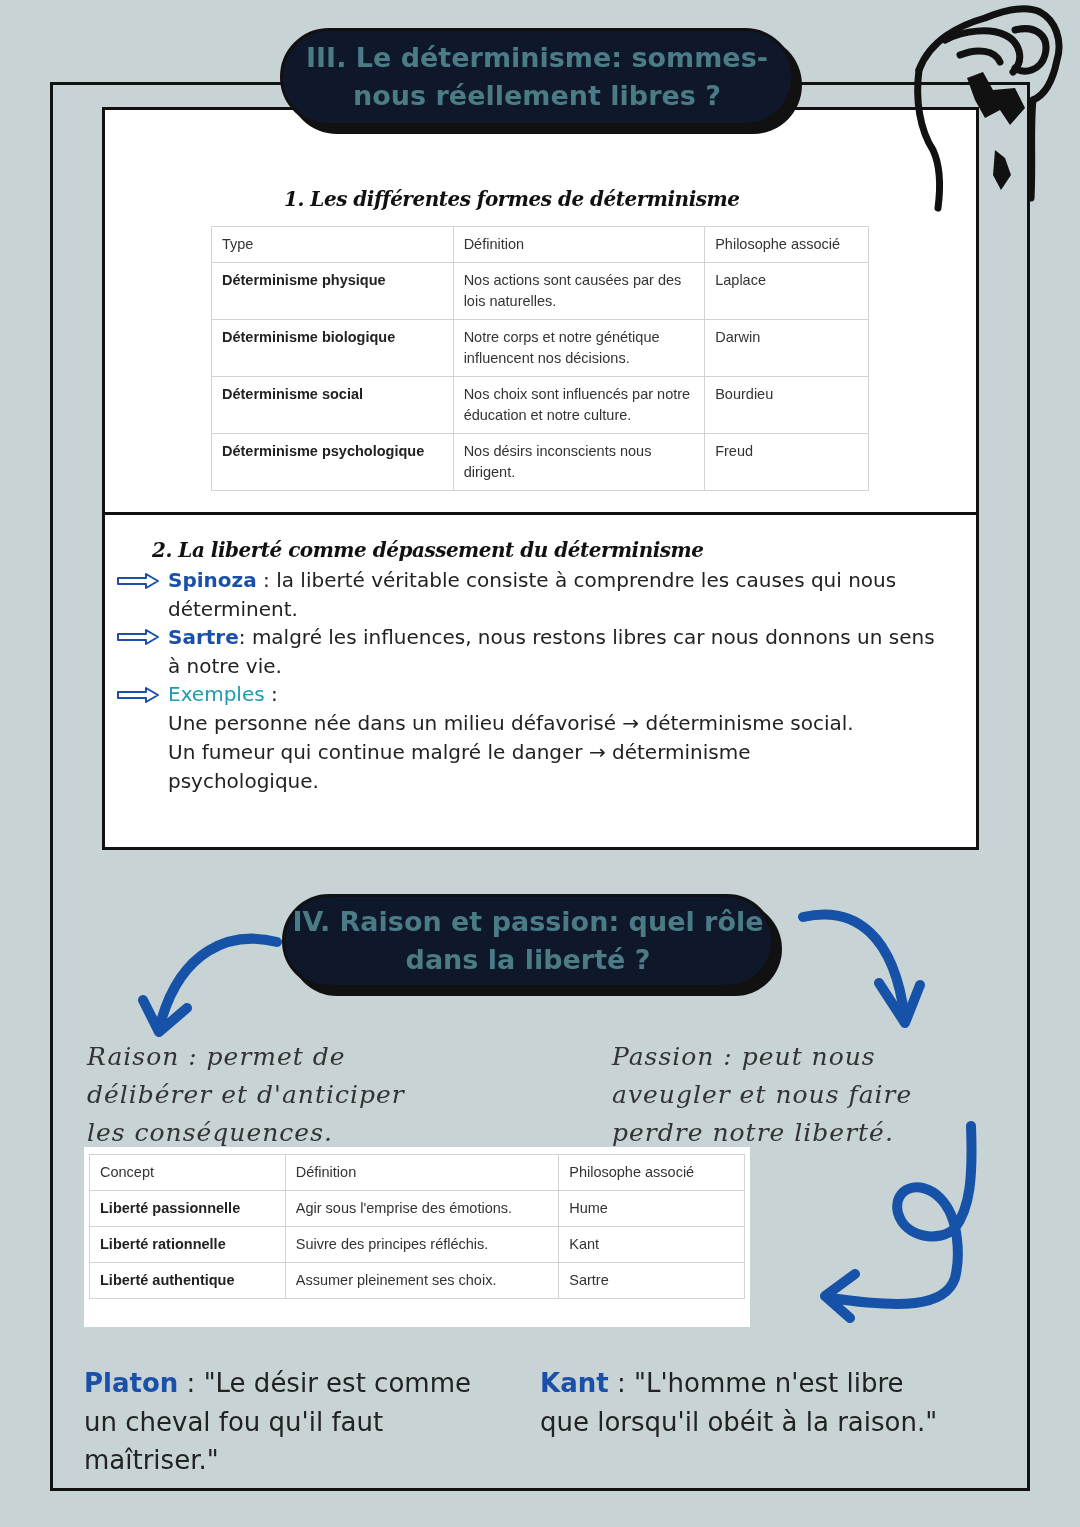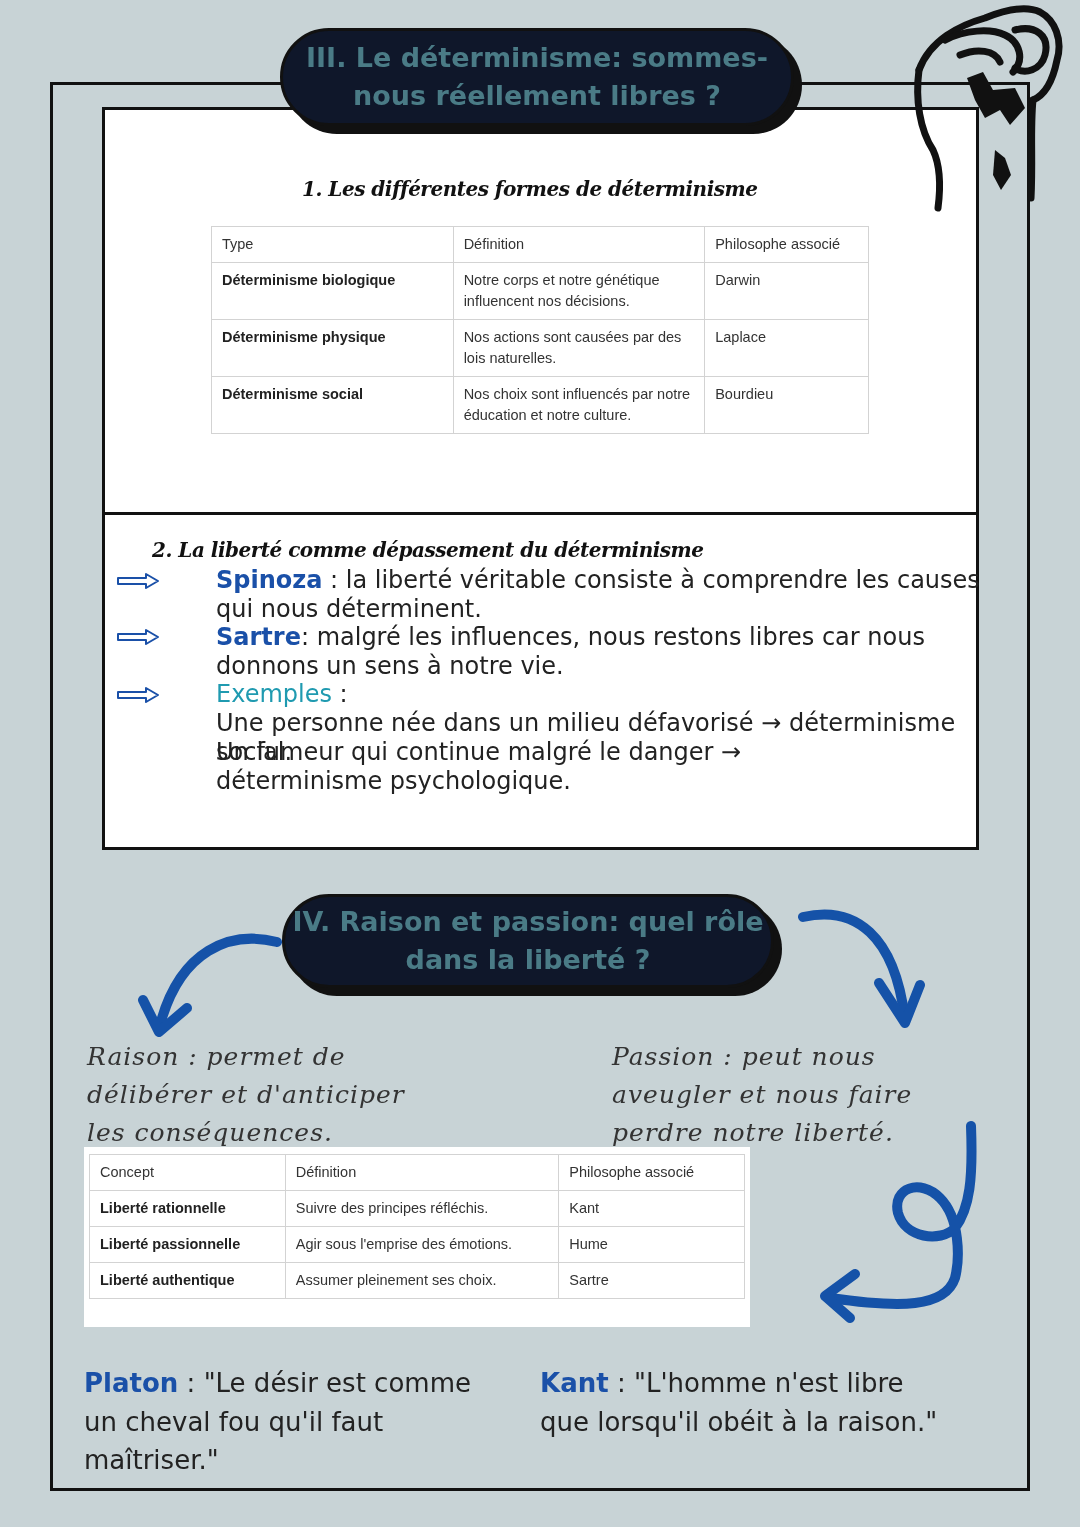--- a/index.html
+++ b/index.html
@@ -29,21 +29,21 @@
     color: #4a7b86; font-weight: bold; font-size: 27px; line-height: 38px;
     font-family: "DejaVu Sans", sans-serif;
   }
   .pill1 { left: 280px; top: 28px; width: 514px; height: 98px; }
   .pill2 { left: 282px; top: 894px; width: 492px; height: 94px; }
 
   .sec-title {
     position: absolute; font-family: "DejaVu Serif", serif; font-weight: bold; font-style: italic;
     font-size: 20px; color: #111; letter-spacing: -0.5px;
   }
-  .t1 { left: 284px; top: 177px; margin-left: 18px; }
+  .t1 { left: 284px; top: 187px; }
   .t2 { left: 152px; top: 538px; }
 
   table.dt {
     position: absolute; border-collapse: collapse; background: #fff;
     font-family: "Liberation Sans", sans-serif; font-size: 14.5px; color: #333;
   }
   table.dt th, table.dt td {
     border: 1.5px solid #d3d3d3; text-align: left; vertical-align: top;
     padding: 7px 10px; line-height: 21px;
   }
@@ -54,21 +54,21 @@
   .tbl1 td { height: 53px; }
   .tbl2-wrap { position: absolute; left: 84px; top: 1147px; width: 666px; height: 180px; background: #fff; }
   .tbl2 { left: 89px; top: 1154px; width: 656px; font-size: 16px; }
   .tbl2 th { height: 34px; padding-top: 6px; }
   .tbl2 td { height: 36px; }
 
   .bullet {
     position: absolute; left: 116px; width: 44px; height: 16px;
   }
   .txt {
-    position: absolute; font-family: "DejaVu Sans", sans-serif; font-size: 24px; line-height: 28.5px; color: #222; margin-left: 48px;
+    position: absolute; font-family: "DejaVu Sans", sans-serif; font-size: 20px; line-height: 28.5px; color: #222;
   }
   .kw-blue { color: #1a50a8; font-weight: bold; }
   .kw-teal { color: #1f9ab0; font-weight: normal; }
 
   .hand {
     position: absolute; font-family: "DejaVu Serif", serif; font-style: italic; font-size: 25px;
     line-height: 38px; color: #333; letter-spacing: 1px;
   }
   .quote {
     position: absolute; font-family: "DejaVu Sans", sans-serif; font-size: 26px; line-height: 38.5px; color: #222;
@@ -113,33 +113,38 @@
     </colgroup>
   <thead>
     <tr>
       <th>Type</th>
       <th>Définition</th>
       <th>Philosophe associé</th>
     </tr>
   </thead>
   <tbody>
     <tr>
+      <td class="bold">Déterminisme physique</td>
+      <td>Nos actions sont causées par des lois naturelles.</td>
+      <td>Laplace</td>
+    </tr>
+    <tr>
       <td class="bold">Déterminisme biologique</td>
       <td>Notre corps et notre génétique influencent nos décisions.</td>
       <td>Darwin</td>
     </tr>
     <tr>
-      <td class="bold">Déterminisme physique</td>
-      <td>Nos actions sont causées par des lois naturelles.</td>
-      <td>Laplace</td>
-    </tr>
-    <tr>
       <td class="bold">Déterminisme social</td>
       <td>Nos choix sont influencés par notre éducation et notre culture.</td>
       <td>Bourdieu</td>
+    </tr>
+    <tr>
+      <td class="bold">Déterminisme psychologique</td>
+      <td>Nos désirs inconscients nous dirigent.</td>
+      <td>Freud</td>
     </tr>
   </tbody>
 </table>
 
 <div class="sec-title t2">2. La liberté comme dépassement du déterminisme</div>
 
 <svg class="abs bullet" style="top:573px;" viewBox="0 0 44 16">
   <path d="M2 5 L 30 5 L 30 1 L 42 8 L 30 15 L 30 11 L 2 11 Z" fill="#fff" stroke="#1a50a8" stroke-width="2" stroke-linejoin="round"></path>
 </svg>
 <svg class="abs bullet" style="top:629px;" viewBox="0 0 44 16">
@@ -194,30 +199,30 @@
     </colgroup>
   <thead>
     <tr>
       <th>Concept</th>
       <th>Définition</th>
       <th>Philosophe associé</th>
     </tr>
   </thead>
   <tbody>
     <tr>
+      <td class="bold">Liberté passionnelle</td>
+      <td>Agir sous l'emprise des émotions.</td>
+      <td>Hume</td>
+    </tr>
+    <tr>
       <td class="bold">Liberté rationnelle</td>
       <td>Suivre des principes réfléchis.</td>
       <td>Kant</td>
     </tr>
     <tr>
-      <td class="bold">Liberté passionnelle</td>
-      <td>Agir sous l'emprise des émotions.</td>
-      <td>Hume</td>
-    </tr>
-    <tr>
       <td class="bold">Liberté authentique</td>
       <td>Assumer pleinement ses choix.</td>
       <td>Sartre</td>
     </tr>
   </tbody>
 </table>
 
 <div class="quote" style="left:84px; top:1364px; width:420px;">
   <span class="kw-blue">Platon</span><span> : </span><span>"Le désir est comme un cheval fou qu'il faut maîtriser."</span>
 </div>

